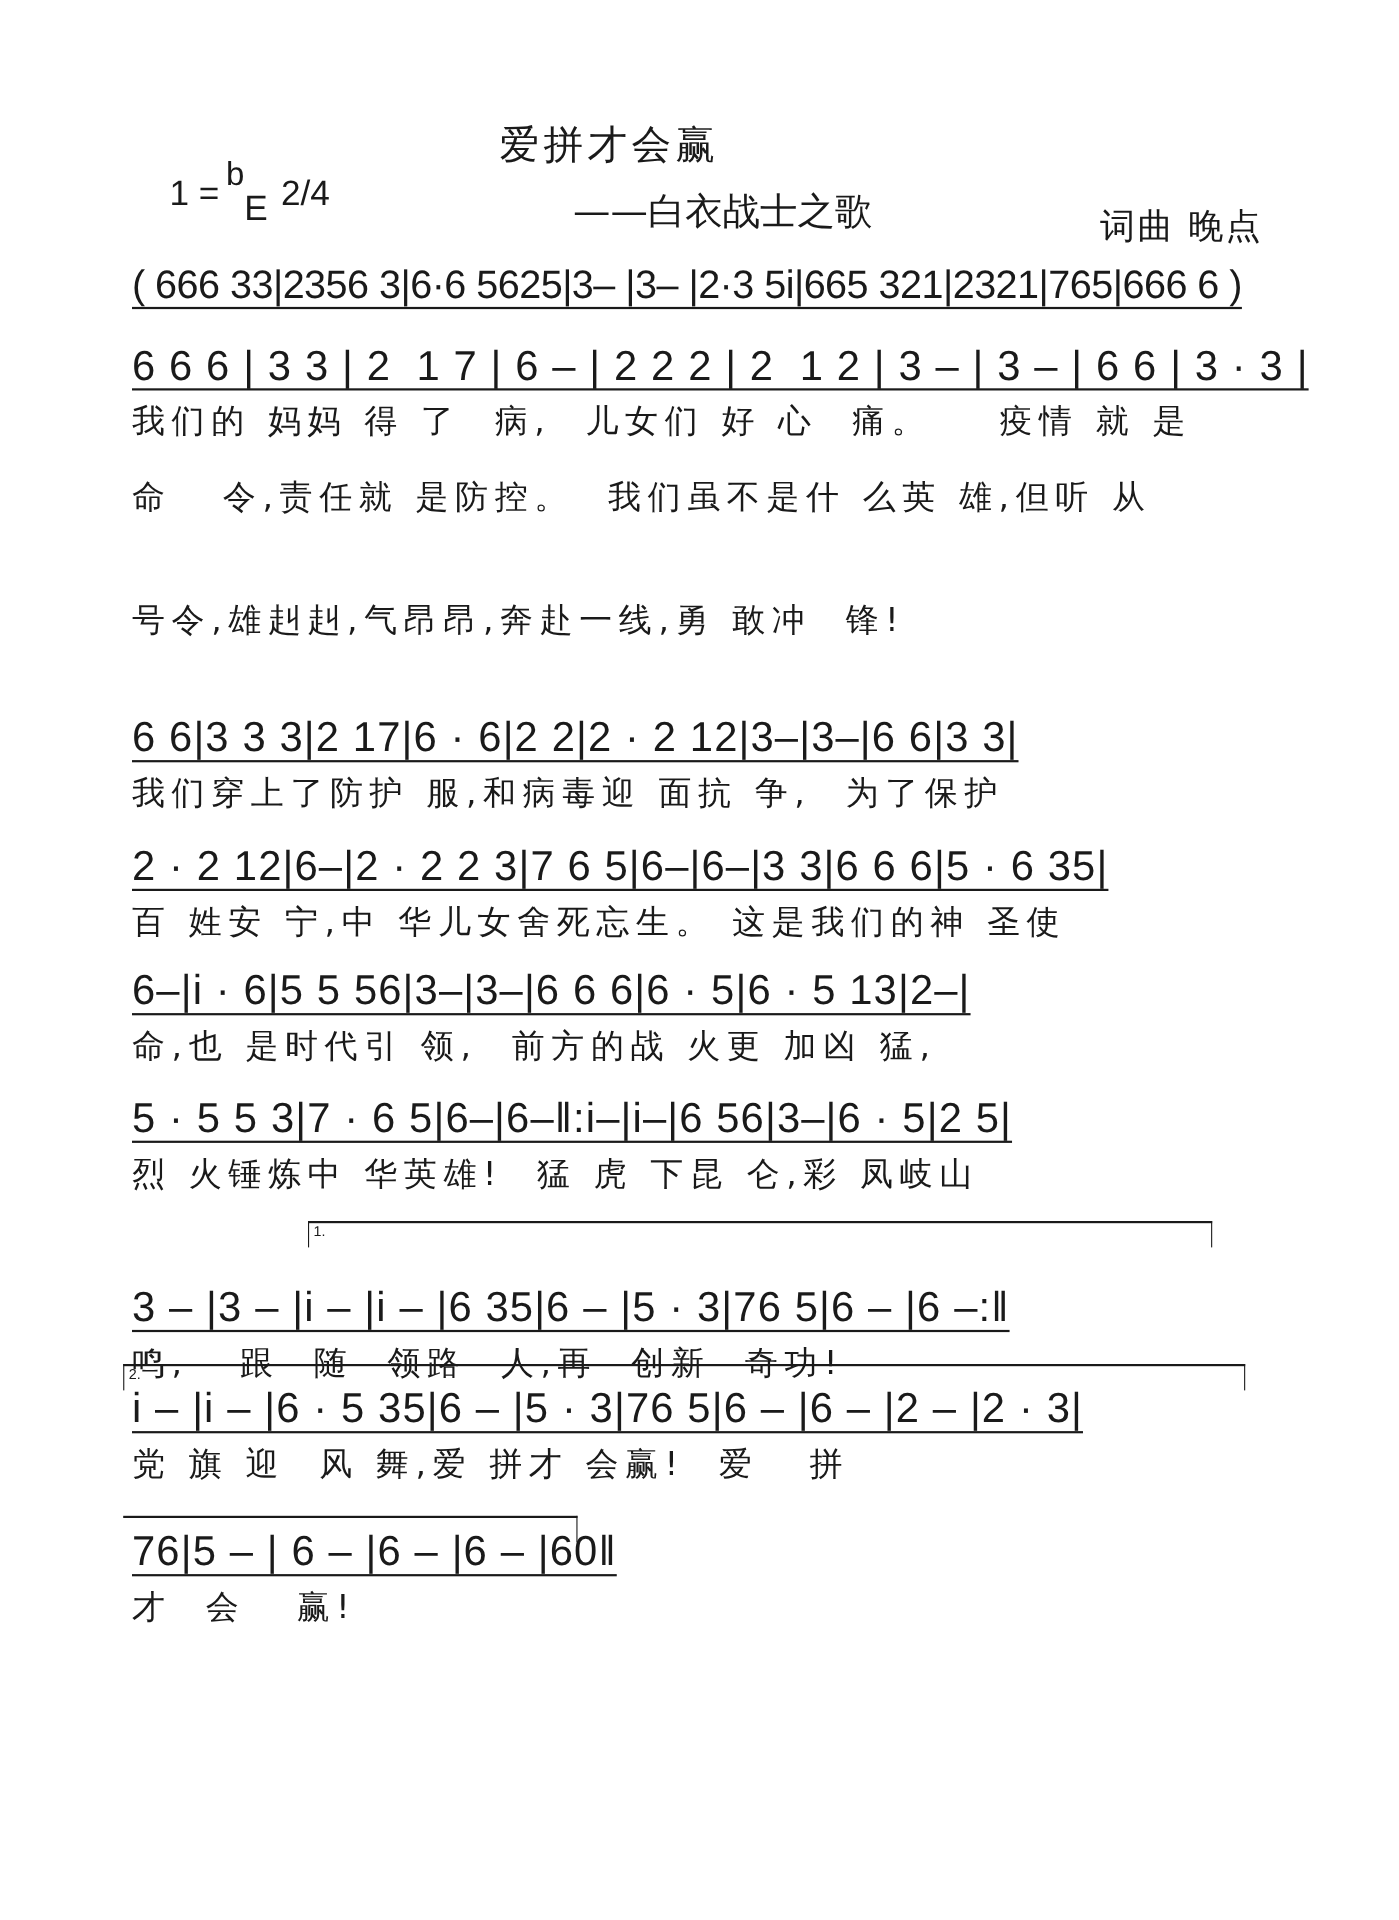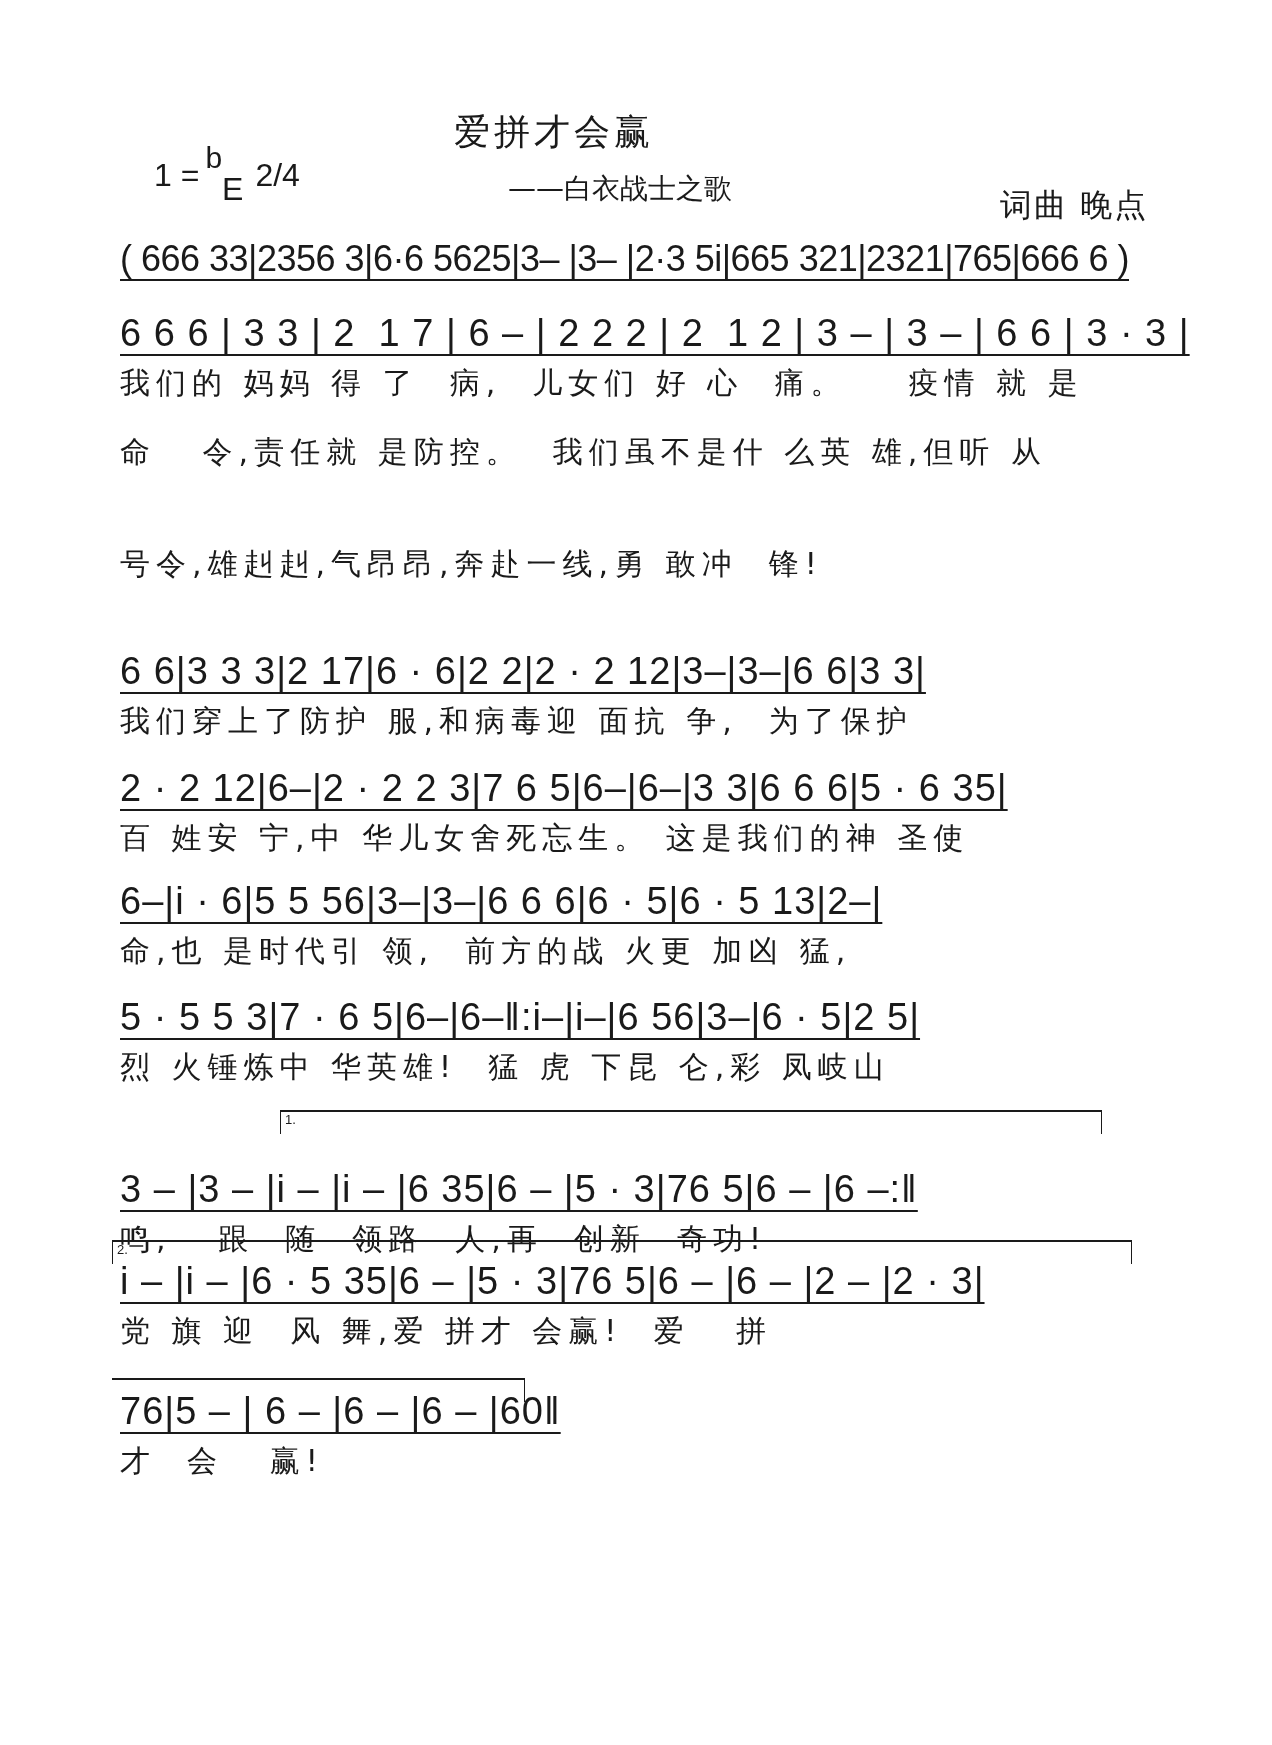--- a/index.html
+++ b/index.html
@@ -12,21 +12,21 @@
     font-size: 36px; font-weight: normal; letter-spacing: 4px;
     font-family: "DejaVu Sans", sans-serif;
     margin-top: 20px;
   }
   .key {
     position: absolute; top: 157px; left: 140px; font-size: 32px; margin-left: 14px;
   }
   .key .flat { position: relative; top: -18px; font-size: 30px; margin-left: 6px; }
   .key .letter { position: relative; top: 14px; font-size: 32px; margin-right: 12px; }
   .subtitle {
-    position: absolute; top: 170px; left: 508px; font-size: 28px;
+    position: absolute; top: 170px; left: 521px; font-size: 34px;
     font-family: "DejaVu Sans", sans-serif;
   }
   .author {
     position: absolute; top: 184px; left: 1000px; font-size: 32px; letter-spacing: 2px;
     font-family: "DejaVu Sans", sans-serif;
   }
   .line {
     position: absolute; left: 120px; width: 1040px;
   }
   .notes {

